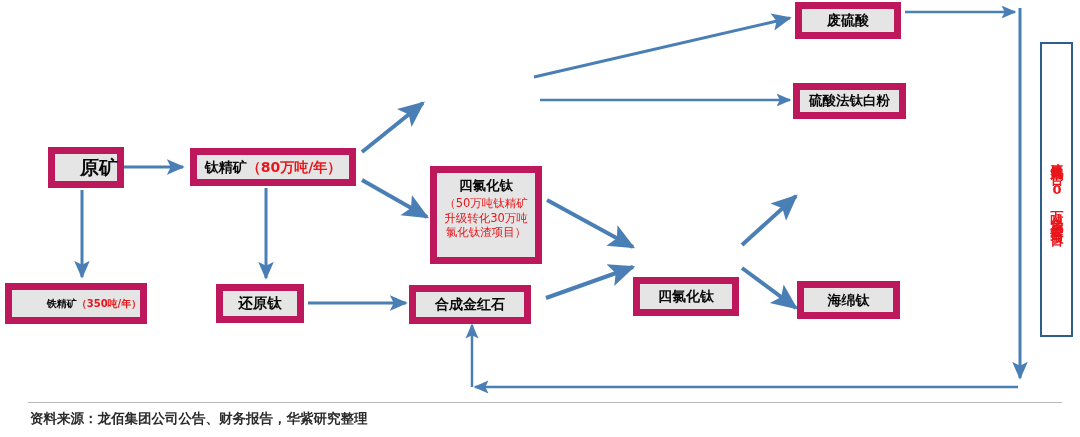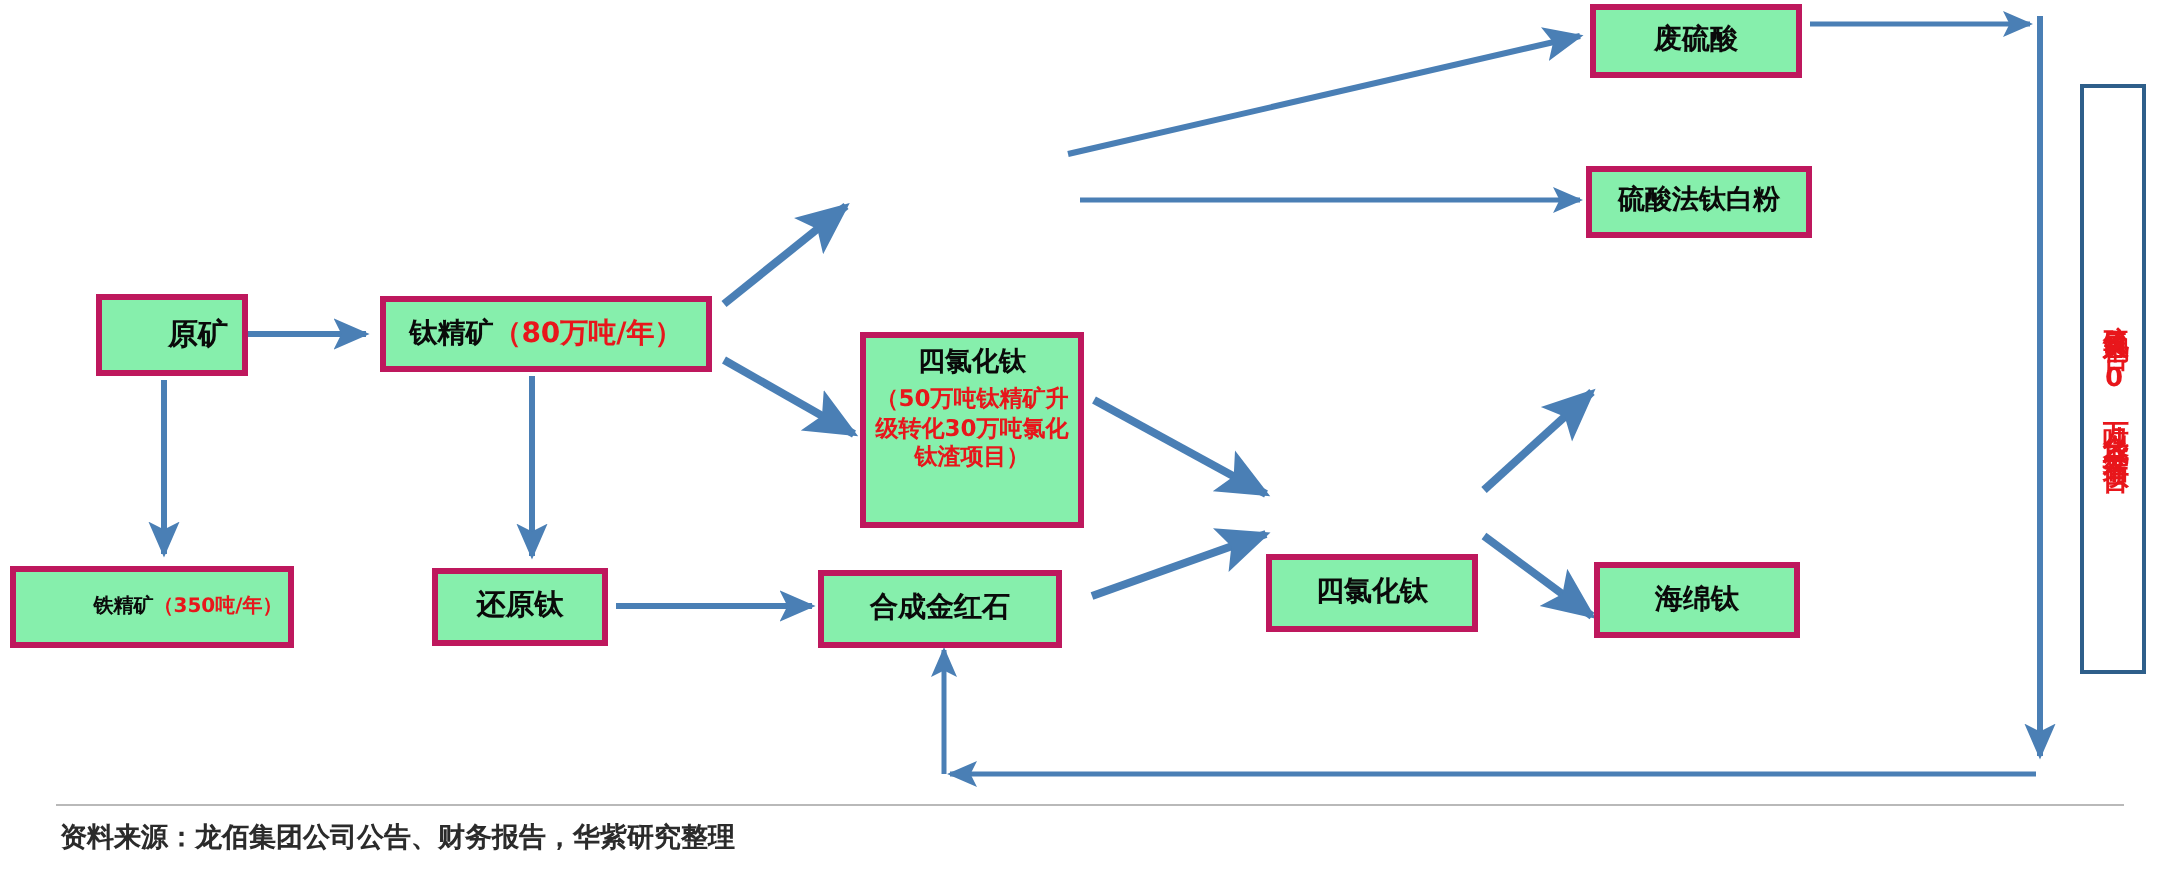--- a/index.html
+++ b/index.html
@@ -13,22 +13,22 @@
   #canvas {
     position: relative;
     width: 1080px;
     height: 437px;
     background: #ffffff;
     overflow: hidden;
   }
   .node {
     position: absolute;
     box-sizing: border-box;
-    border: 3px solid #be185d;
-    background: #86efac;
+    border: 7px solid #be185d;
+    background: #e5e5e5;
     display: flex;
     flex-direction: column;
     align-items: center;
     justify-content: center;
     text-align: center;
     color: #0a0a0a;
     font-weight: bold;
     line-height: 1.18;
     z-index: 3;
   }
@@ -38,21 +38,21 @@
   .node .t-red {
     color: #e8161b;
     font-weight: bold;
   }
   .node.has-sub {
     justify-content: flex-start;
     padding-top: 5px;
   }
   .node .t-sub {
     color: #e8161b;
-    font-weight: bold;
+    font-weight: normal;
     font-size: 11.5px;
     line-height: 1.28;
     margin-top: 2px;
     padding: 0 3px;
   }
   .node-vertical {
     position: absolute;
     box-sizing: border-box;
     border: 2px solid #2e5f8a;
     background: #ffffff;
@@ -136,21 +136,21 @@
 
     <line x1="905" y1="12" x2="1015" y2="12" stroke="#4a7fb5" stroke-width="2.5" marker-end="url(#ah)"></line>
 
     <line x1="1020" y1="8" x2="1020" y2="378" stroke="#4a7fb5" stroke-width="3" marker-end="url(#ah)"></line>
 
     <line x1="1018" y1="387" x2="475" y2="387" stroke="#4a7fb5" stroke-width="2.5" marker-end="url(#ah)"></line>
 
     <line x1="472" y1="387" x2="472" y2="325" stroke="#4a7fb5" stroke-width="2.5" marker-end="url(#ah)"></line>
   </svg>
 
-  <div class="node" style="left:48px; top:147px; width:76px; height:41px; font-size:15px;padding-left:26px;">
+  <div class="node" style="left:48px; top:147px; width:76px; height:41px; font-size:19px;padding-left:26px;">
     <span class="t-main">原矿</span>
   </div>
 
   <div class="node" style="left:5px; top:283px; width:142px; height:41px; font-size:10px;padding-left:36px;">
     <span class="t-main">
       <span>铁精矿</span><span class="t-red">（350吨/年）</span>
     </span>
   </div>
 
   <div class="node" style="left:190px; top:148px; width:166px; height:38px; font-size:14px;">

